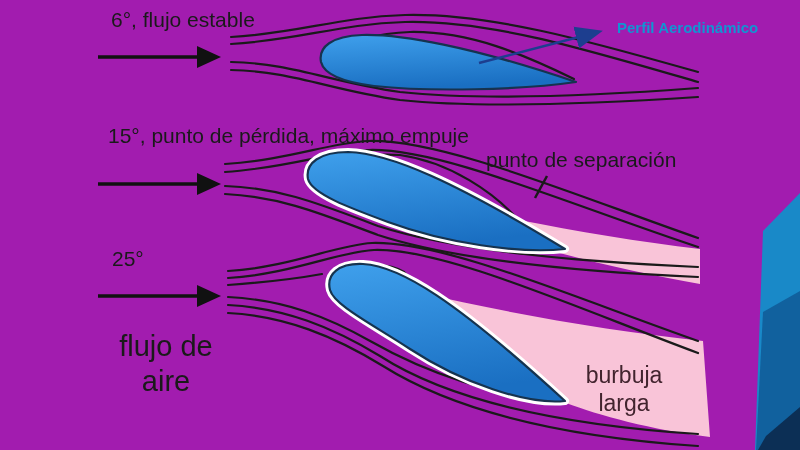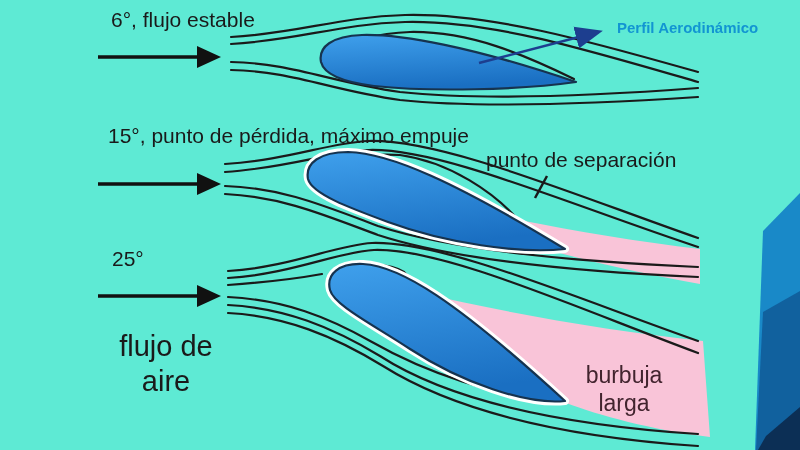--- a/index.html
+++ b/index.html
@@ -1,17 +1,17 @@
 <!DOCTYPE html>
 <html><head>
 <meta charset="utf-8">
 <style>
   html,body{margin:0;padding:0;background:#fff;}
   .stage{
-    position:relative;width:800px;height:450px;background:#5eead4;overflow:hidden;
+    position:relative;width:800px;height:450px;background:#a21caf;overflow:hidden;
     font-family:"Liberation Sans", sans-serif;
   }
   svg{position:absolute;left:0;top:0;}
   text{font-family:"Liberation Sans", sans-serif;}
   .caption{font-size:21px;fill:#1a1a1a;}
   .big-label{font-size:29px;fill:#1a1a1a;}
   .bubble-label{font-size:23px;}
   .callout{font-size:15px;font-weight:bold;}
   .sline{fill:none;stroke:#1a1a1a;stroke-width:2.2;stroke-linecap:round;}
   .foil{stroke:#16334f;stroke-width:2.2;stroke-linejoin:round;}

